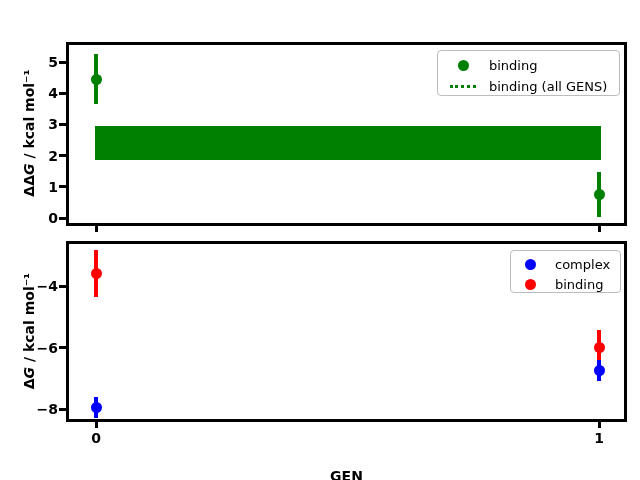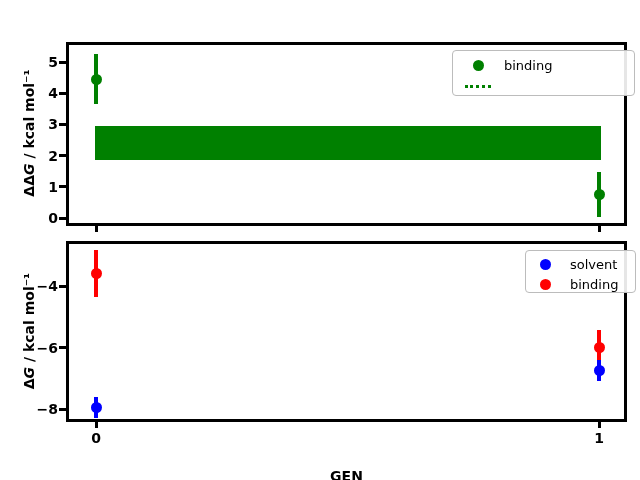--- a/index.html
+++ b/index.html
@@ -31,21 +31,21 @@
   .ticklabel {
     position:absolute; font-size:14px; font-weight:bold; line-height:18px; height:18px;
   }
   .yticklabel { width:40px; text-align:right; }
   .xticklabel { width:24px; text-align:center; }
   .errbar { position:absolute; }
   .marker { position:absolute; width:11px; height:11px; border-radius:50%; }
   .band   { position:absolute; }
   .legend {
     position:absolute; box-sizing:border-box; background:rgba(255,255,255,0.9);
-    border:1px solid #bcbcbc; border-radius:4px; font-size:13px;margin-left:15px;
+    border:1px solid #bcbcbc; border-radius:4px; font-size:13px;
   }
   .legend-top    { left:437px; top:50px;  width:183px; height:46px; padding:4px 6px 0 12px; }
   .legend-bottom { left:510px; top:250px; width:111px; height:43px; padding:3px 6px 0 9px; }
   .legend-row { display:flex; align-items:center; }
   .legend-top .legend-row    { height:21px; }
   .legend-bottom .legend-row { height:20px; }
   .legend-top .handle    { width:26px; margin-right:13px; display:flex; justify-content:center; align-items:center; }
   .legend-bottom .handle { width:20px; margin-right:15px; display:flex; justify-content:center; align-items:center; }
   .legend-dot  { width:11px; height:11px; border-radius:50%; }
   .legend-dline { width:26px; height:0; border-top:3px dotted #008000; }
@@ -70,29 +70,30 @@
     <div class="legend-row">
       <span class="handle">
           <span class="legend-dot" style="background: rgb(0, 128, 0);"></span>
         </span>
       <span class="legend-label">binding</span>
     </div>
     <div class="legend-row">
       <span class="handle">
           <span class="legend-dline" style="border-top-color: rgb(0, 128, 0);"></span>
         </span>
+      <span class="legend-label">binding (all GENS)</span>
     </div>
   </div>
 
   <div class="legend legend-bottom">
     <div class="legend-row">
       <span class="handle">
           <span class="legend-dot" style="background: rgb(0, 0, 255);"></span>
         </span>
-      <span class="legend-label">solvent</span>
+      <span class="legend-label">complex</span>
     </div>
     <div class="legend-row">
       <span class="handle">
           <span class="legend-dot" style="background: rgb(255, 0, 0);"></span>
         </span>
       <span class="legend-label">binding</span>
     </div>
   </div>
 
 <div class="tick" style="left: 59px; top: 60.5px; width: 8px; height: 3px;"></div>

